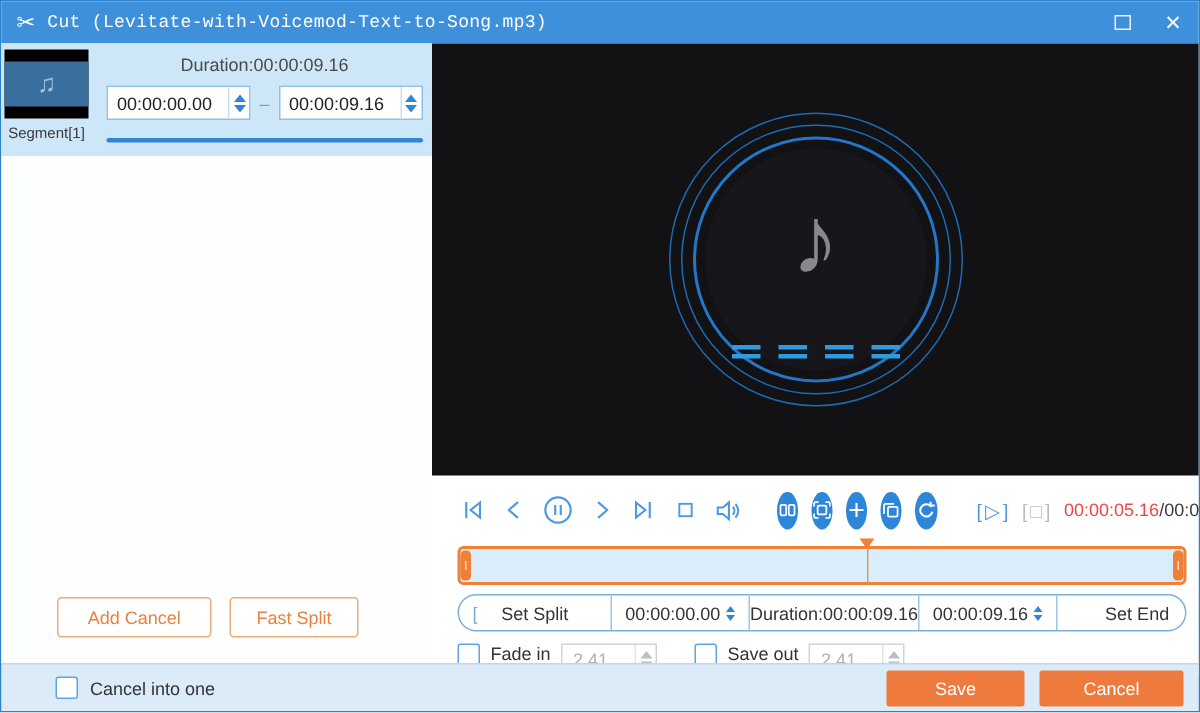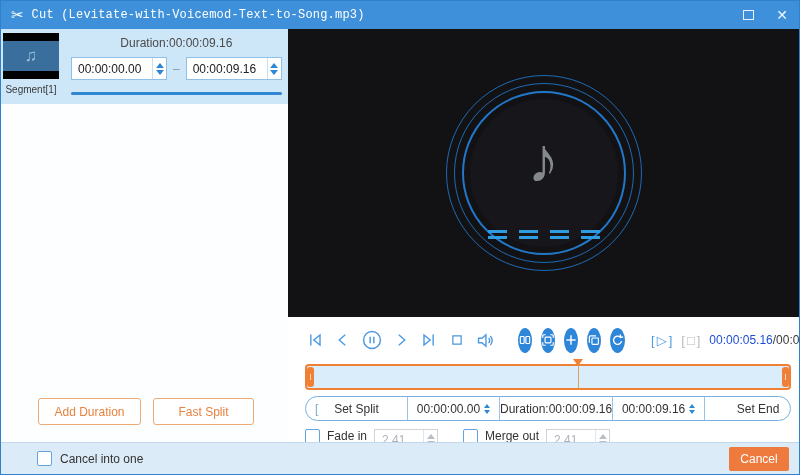--- a/index.html
+++ b/index.html
@@ -42,21 +42,21 @@
   .side-x { color:#8fc3ec; font-size:13px; line-height:12px; }
   .chev { width:8px; height:8px; border-left:2px solid #9fc9ec; border-top:2px solid #9fc9ec; }
   .chev.up { transform:rotate(45deg); margin-top:4px; }
   .chev.down { transform:rotate(225deg); margin-top:-1px; }
   .editor-progress { height:3px; background:#2f86d4; border-radius:2px; margin-top:12px; }
 
   .left-fill { flex:1; background:#fcfeff; }
   .left-buttons { display:flex; gap:12px; padding:0 0 17px 37px; background:#fcfeff; }
   .outline-btn { height:27px; background:#fff; border:1px solid #f0aa74; border-radius:3px; color:#e8823f; font-size:12px; display:flex; align-items:center; justify-content:center; }
   .outline-btn.add { width:103px; }
-  .outline-btn.fast { width:101px; }
+  .outline-btn.fast { width:86px; }
 
   
   .preview { height:288px; flex:0 0 288px; background:#121215; position:relative; display:flex; align-items:center; justify-content:center; }
   .artwork { position:relative; width:200px; height:200px; display:flex; align-items:center; justify-content:center; }
   .ring { position:absolute; border-radius:50%; }
   .ring.r1 { width:196px; height:196px; border:1.5px solid #1e6ab3; }
   .ring.r2 { width:180px; height:180px; border:1.5px solid #1e6ab3; }
   .ring.r3 { width:164px; height:164px; border:2.5px solid #2277c9; }
   .disc { position:absolute; width:148px; height:148px; border-radius:50%; background:#17171b; }
   .note-glyph { position:relative; color:#85898e; font-size:64px; margin-top:-26px; z-index:2; }
@@ -66,21 +66,21 @@
   
   .controls-zone { flex:1; background:#fff; padding:6px 5px 0 17px; }
   .transport { display:flex; align-items:center; height:34px; gap:9px; }
   .ticon { width:22px; height:22px; display:flex; align-items:center; justify-content:center; }
   .ticon svg { display:block; }
   .vsep { width:1px; height:18px; background:#aacdea; margin:0 2px; }
   .circle-btn { width:25px; height:25px; border-radius:50%; background:#2e86d8; display:flex; align-items:center; justify-content:center; }
   .seg-play { font-size:13px; color:#4e9ae0; display:flex; align-items:center; gap:2px; margin-left:4px; }
   .seg-stop { font-size:13px; color:#b9bcc0; display:flex; align-items:center; gap:2px; }
   .time-display { margin-left:auto; margin-right:3px; font-size:12px; white-space:nowrap; }
-  .time-display .cur { color:#1d4ed8; }
+  .time-display .cur { color:#ef4444; }
   .time-display .sl, .time-display .tot { color:#3a3a3a; }
 
   
   .timeline { position:relative; height:26px; margin:7px 3px 6px 0; border:2px solid #ef8036; border-radius:4px; background:#d9edfb; }
   .tl-handle { position:absolute; top:1px; bottom:1px; width:7px; background:#ef8036; border-radius:3px; }
   .tl-handle.left { left:0; } .tl-handle.right { right:0; }
   .tl-handle::after { content:""; position:absolute; left:2.5px; top:7px; bottom:7px; width:1.5px; background:#ffd9bd; }
   .playhead { position:absolute; top:-7px; bottom:-1px; width:0; }
   .playhead .ph-tri { position:absolute; top:0; left:-5px; width:0; height:0; border-left:5px solid transparent; border-right:5px solid transparent; border-top:7px solid #ef8036; }
   .playhead .ph-line { position:absolute; top:6px; bottom:0; left:-0.5px; width:1.5px; background:#d8a05e; }
@@ -106,21 +106,21 @@
   .fade-spin { display:flex; align-items:center; border:1px solid #cfd4d9; height:22px; width:64px; margin-right:18px; }
   .fade-spin .fval { flex:1; padding-left:7px; color:#aeb3b8; }
   .fade-spin .spin { border-left:1px solid #e2e6ea; }
   .fade-spin .tri-up { border-bottom-color:#b9bfc6; } .fade-spin .tri-down { border-top-color:#b9bfc6; }
 
   
   .footer { height:32px; flex:0 0 32px; background:#dcebf8; border-top:1px solid #c2d8ea; display:flex; align-items:center; padding:0 10px 0 36px; }
   .footer .merge-label { margin-left:8px; color:#333; }
   .footer .spacer { flex:1; }
   .solid-btn { height:24px; background:#ee7b3d; border:none; border-radius:2px; color:#fff; font-size:12px; display:flex; align-items:center; justify-content:center; margin-left:10px; }
-  .solid-btn.save { width:92px; } .solid-btn.cancel { width:60px; }
+  .solid-btn.save { width:92px; } .solid-btn.cancel { width:96px; }
 </style>
 </head>
 <body>
 
 <div class="window">
 
   <div class="titlebar">
     <span class="app-icon">✂</span>
     <span class="title">Cut (Levitate-with-Voicemod-Text-to-Song.mp3)</span>
     <span class="spacer"></span>
@@ -171,21 +171,21 @@
             <span class="chev up"></span>
             <span class="chev down"></span>
           </div>
           <div class="editor-progress"></div>
         </div>
       </div>
 
       <div class="left-fill"></div>
 
       <div class="left-buttons">
-        <button class="outline-btn add">Add Duration</button>
+        <button class="outline-btn add">Add Cancel</button>
         <button class="outline-btn fast">Fast Split</button>
       </div>
     </div>
 
     <div class="right-panel">
       <div class="preview">
         <div class="artwork">
           <span class="ring r1"></span>
           <span class="ring r2"></span>
           <span class="ring r3"></span>
@@ -333,33 +333,34 @@
           <input type="checkbox" class="cbx" style="">
           <span class="fade-label">Fade in</span>
           <div class="fade-spin">
             <span class="fval">2.41</span>
             <span class="spin">
                 <span class="tri-up"></span>
                 <span class="tri-down"></span>
               </span>
           </div>
           <input type="checkbox" class="cbx" style="">
-          <span class="fade-label">Merge out</span>
+          <span class="fade-label">Save out</span>
           <div class="fade-spin">
             <span class="fval">2.41</span>
             <span class="spin">
                 <span class="tri-up"></span>
                 <span class="tri-down"></span>
               </span>
           </div>
         </div>
       </div>
     </div>
   </div>
 
   <div class="footer">
     <input type="checkbox" class="cbx" style="">
     <span class="merge-label">Cancel into one</span>
     <span class="spacer"></span>
+    <button class="solid-btn save">Save</button>
     <button class="solid-btn cancel">Cancel</button>
   </div>
 
 </div>
 
 </body></html>

